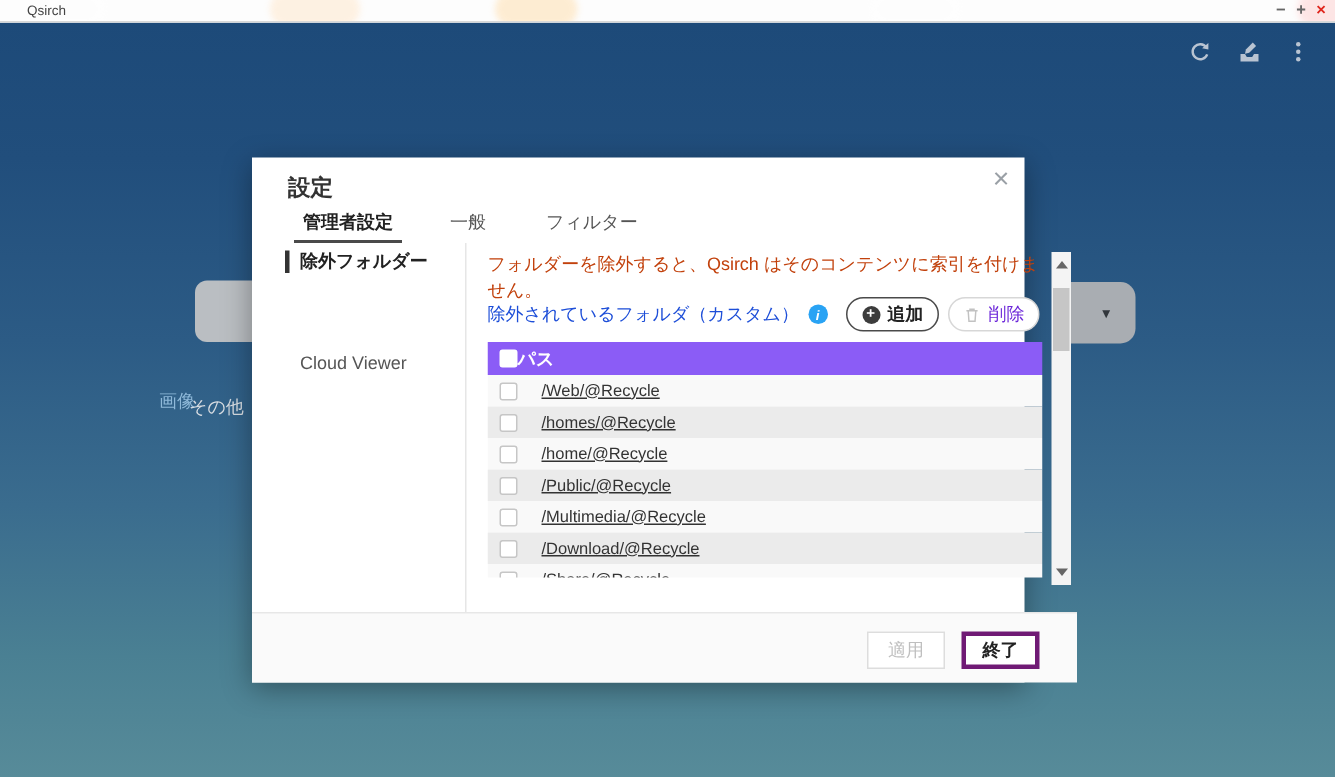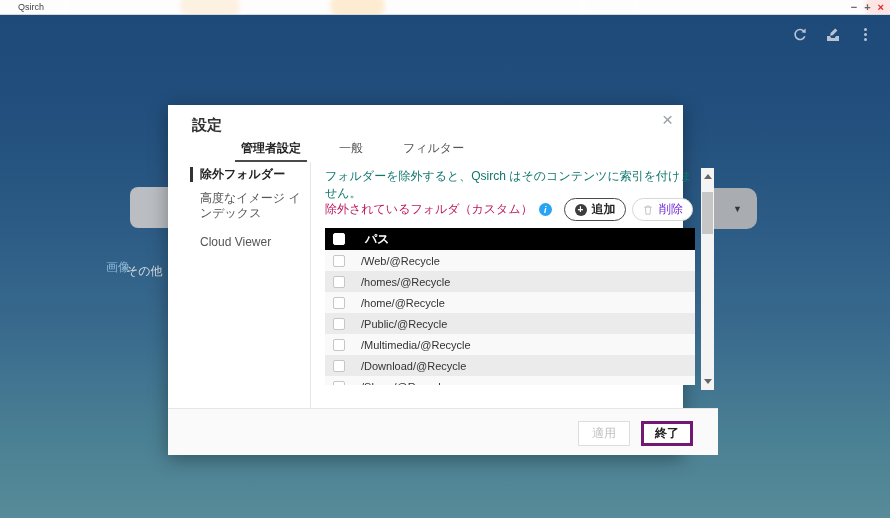--- a/index.html
+++ b/index.html
@@ -31,53 +31,53 @@
   .bg-cat-right { position:absolute; left:708px; top:173px; width:49px; height:41px; border-radius:0 10px 10px 0;
                   background:#a9adb2; display:flex; align-items:center; justify-content:center; }
   .bg-cat-right .arrow { font-size:9px; color:#32373c; margin-left:10px; }
 
   
   .modal { position:absolute; left:168px; top:105px; width:515px; height:350px; background:#fff;
            box-shadow:0 4px 18px rgba(0,0,0,.35); z-index:30; }
   .modal-title { position:absolute; left:24px; top:11px; font-size:15px; font-weight:bold; color:#333; }
   .modal-close { position:absolute; right:10px; top:4px; font-size:19px; color:#9aa0a6; cursor:pointer; }
 
-  .tab { position:absolute; top:35px; height:22px; font-size:12px; color:#555; cursor:pointer; padding:0 6px;margin-left:39px; }
+  .tab { position:absolute; top:35px; height:22px; font-size:12px; color:#555; cursor:pointer; padding:0 6px; }
   .tab.active { font-weight:bold; color:#222; border-bottom:2px solid #4a4a4a; }
   .tab1 { left:28px; } .tab2 { left:126px; } .tab3 { left:190px; }
 
   .side-divider { position:absolute; left:142px; top:57px; width:1px; height:246px; background:#e6e6e6; }
 
   .side-item { position:absolute; left:32px; width:112px; font-size:12px; color:#555; line-height:15px; cursor:pointer; }
   .side-item.active { font-weight:bold; color:#222; }
   .side-bar-mark { position:absolute; left:22px; top:62px; width:3px; height:15px; background:#333; }
   .si1 { top:62px; } .si2 { top:86px; } .si3 { top:130px; }
 
-  .desc { position:absolute; left:157px; top:63px; width:368px; font-size:12px; color:#0f766e; }
+  .desc { position:absolute; left:157px; top:63px; width:368px; font-size:12px; color:#c2410c; }
   .list-label-row { position:absolute; left:157px; top:96px; display:flex; align-items:center; gap:6px; }
-  .list-label { font-size:12px; color:#be185d;font-family:Liberation Mono, monospace; }
+  .list-label { font-size:12px; color:#1d4ed8;font-family:Liberation Mono, monospace; }
   .info-icon { width:13px; height:13px; border-radius:50%; background:#29a3f4; color:#fff; font-size:9px;
                font-weight:bold; font-style:italic; display:flex; align-items:center; justify-content:center; cursor:pointer; }
 
   .pill-btn { position:absolute; top:93px; height:23px; border-radius:12px; background:#fff; display:flex;
               align-items:center; justify-content:center; gap:5px; font-size:12px; cursor:pointer; }
   .btn-add { left:396px; width:62px; border:1px solid #4a4a4a; color:#222; font-weight:bold; }
   .btn-add .plus-circle { width:12px; height:12px; border-radius:50%; background:#3c3c3c; color:#fff; font-size:10px;
               line-height:12px; text-align:center; font-weight:bold; }
   .btn-del { left:464px; width:61px; border:1px solid #d7d7d7; color:#6d28d9; }
 
   .table { position:absolute; left:157px; top:123px; width:370px; height:157px; overflow:hidden; }
-  .t-head { display:flex; align-items:center; height:22px; background:#000000; padding-left:8px; gap:20px; }
+  .t-head { display:flex; align-items:center; height:22px; background:#8b5cf6; padding-left:8px; gap:0; }
   .t-head .cb { background:#fff; border:1px solid #fff; }
   .t-head .t-label { color:#fff; font-size:12px; font-weight:bold; }
   .t-row { display:flex; align-items:center; height:21px; padding-left:8px; gap:16px; cursor:pointer; }
   .t-row:nth-child(odd) { background:#f9f9f9; }
   .t-row:nth-child(even) { background:#ebebeb; }
   .cb { width:12px; height:12px; border:1px solid #c6c6c6; background:#fff; border-radius:2px; flex:none; }
-  .t-cell { font-size:11px; color:#333; }
+  .t-cell { font-size:11px; color:#333;text-decoration:underline; }
 
   .vscroll { position:absolute; left:533px; top:63px; width:13px; height:222px; background:#f4f4f4; }
   .vs-arrow { position:absolute; left:3px; width:0; height:0; border-left:4px solid transparent; border-right:4px solid transparent; }
   .vs-up { top:6px; border-bottom:5px solid #666; }
   .vs-down { bottom:6px; border-top:5px solid #666; }
   .vs-thumb { position:absolute; left:1px; top:24px; width:11px; height:42px; background:#c6c6c6; }
 
   .modal-footer { position:absolute; left:0; top:303px; width:550px; height:47px; background:#fafafa; border-top:1px solid #e7e7e7; }
   .foot-btn { position:absolute; top:12px; width:52px; height:25px; background:#fff; font-size:12px;
               display:flex; align-items:center; justify-content:center; cursor:pointer; }
@@ -136,21 +136,20 @@
   <div class="modal">
     <div class="modal-title">設定</div>
     <div class="modal-close">×</div>
 
     <div class="tab tab1 active">管理者設定</div>
     <div class="tab tab2">一般</div>
     <div class="tab tab3">フィルター</div>
 
     <div class="side-bar-mark"></div>
     <div class="side-item si1 active">除外フォルダー</div>
-    <div class="side-item si2">高度なイメージ インデックス</div>
     <div class="side-item si3">Cloud Viewer</div>
     <div class="side-divider"></div>
 
     <div class="desc">フォルダーを除外すると、Qsirch はそのコンテンツに索引を付けません。</div>
 
     <div class="list-label-row">
       <span class="list-label">除外されているフォルダ（カスタム）</span>
       <span class="info-icon">i</span>
     </div>
 

